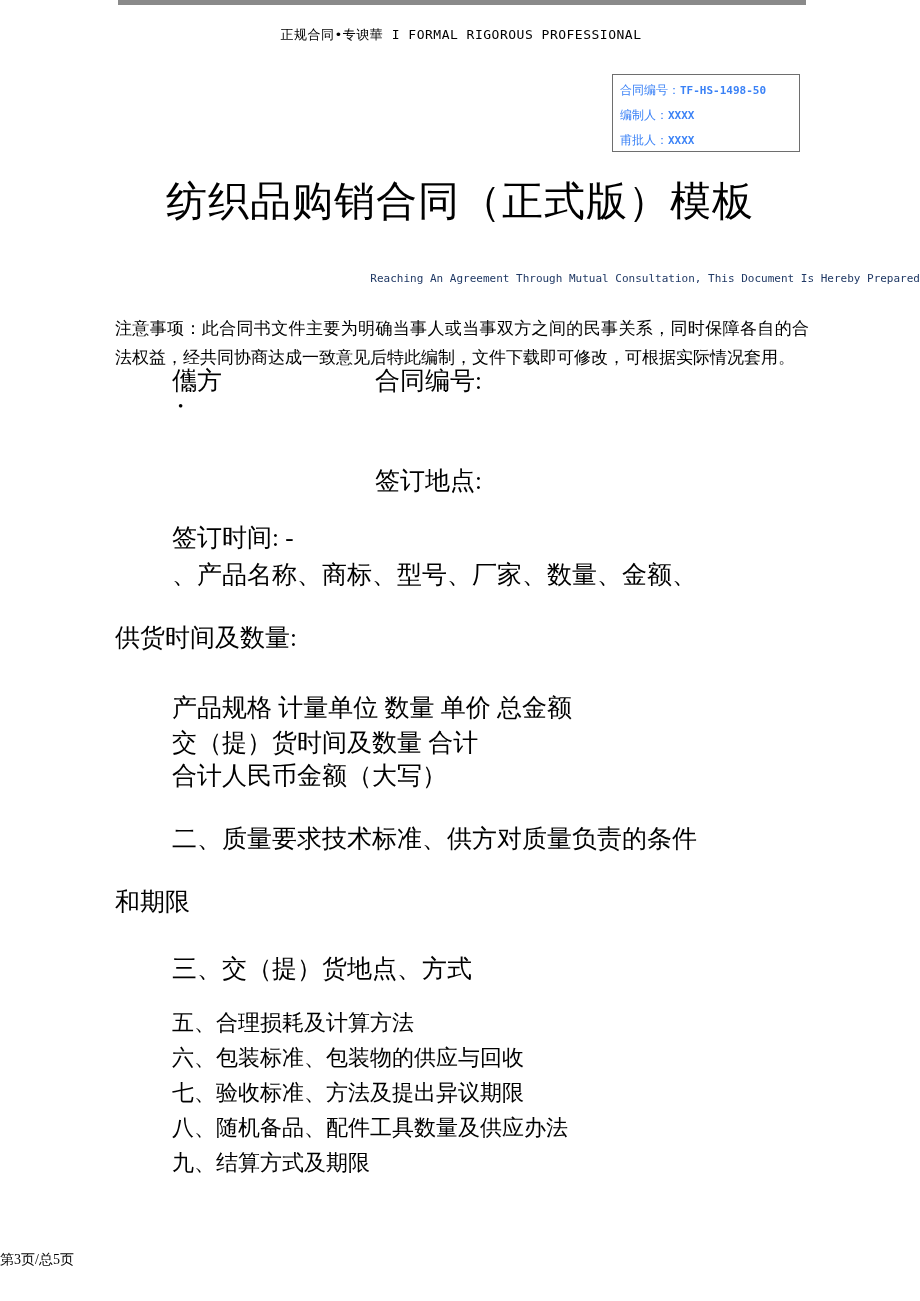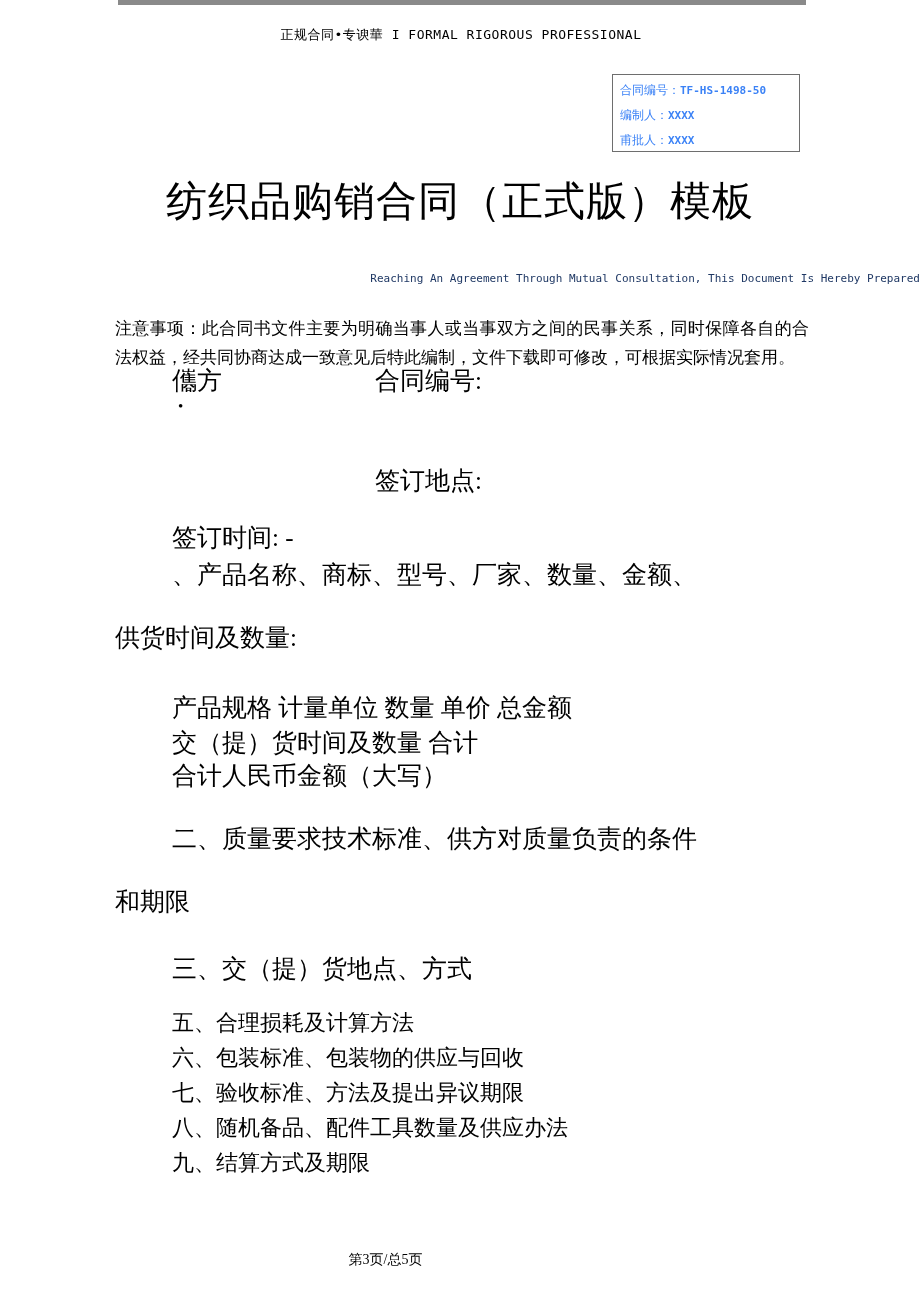--- a/index.html
+++ b/index.html
@@ -62,21 +62,21 @@
   #table-line-1{top:726px;left:172px;}
   #table-line-2{top:759px;left:172px;}
   #section-2{top:822px;left:172px;}
   #section-2-cont{top:885px;left:115px;}
   #section-3{top:952px;left:172px;}
   #sections-list{position:absolute;top:1005px;left:172px;}
   .toc-item{font-size:22px;line-height:35px;white-space:nowrap;}
 
   #page-footer{
     position:absolute;top:1251px;left:0;width:771px;
-    text-align:center;font-size:14px;
+    font-size:14px;
   }
 </style>
 </head>
 <body>
 
 <div class="page">
 
   <div id="top-rule"></div>
 
   <div id="header-tagline" class="mono">正规合同•专谀華 I FORMAL RIGOROUS PROFESSIONAL</div>

